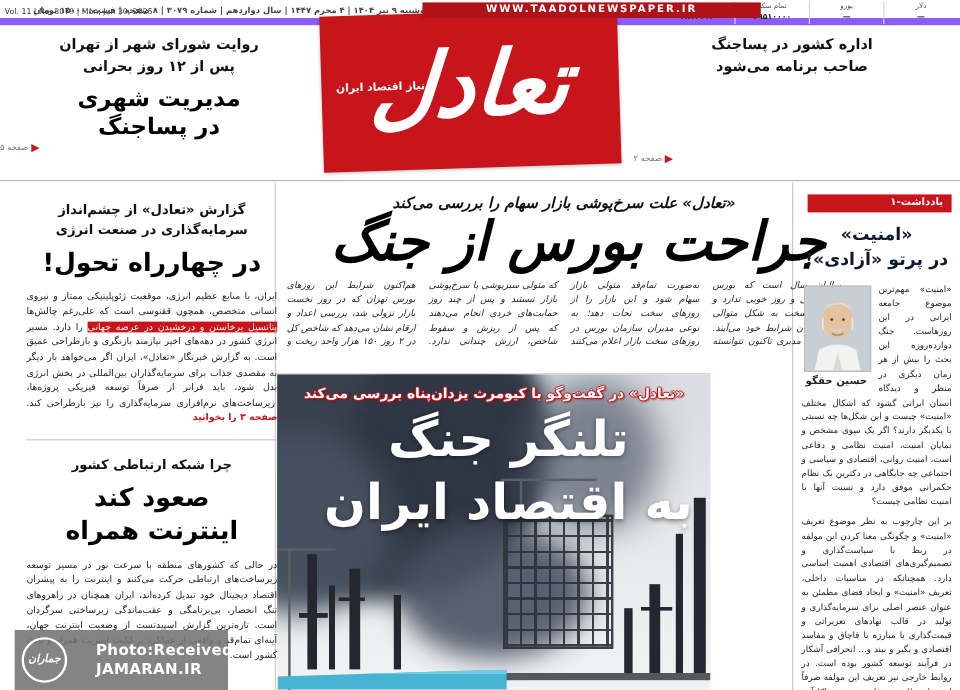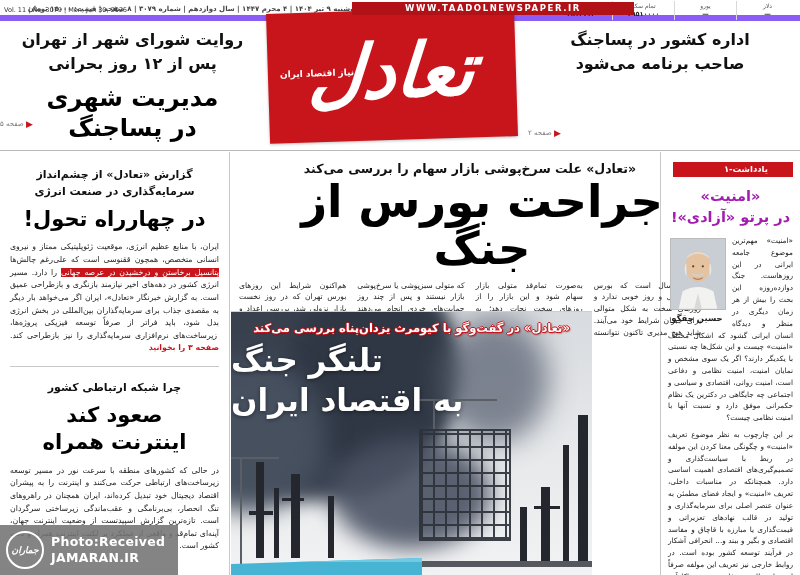--- a/index.html
+++ b/index.html
@@ -27,34 +27,34 @@
     transform:rotate(-1.8deg); z-index:4; display:flex; align-items:center; justify-content:center;
     box-shadow:0 1px 3px rgba(0,0,0,.25); }
   #logo-text { color:#fff; font-size:74px; font-weight:bold; font-style:italic;
     transform:skewX(-6deg) translateY(-4px); line-height:1; }
   #tagline { position:absolute; left:12px; top:56px; color:#fff; font-size:9px; font-weight:bold; }
 
   
   .flank { position:absolute; top:28px; text-align:center; }
   #header-right { left:525px; width:270px; }
   #header-left  { left:0px;   width:265px; }
-  .flank .kicker { font-size:16px; font-weight:bold; line-height:1.5; color:#111; }
-  .flank .headline { font-size:24px; font-weight:bold; line-height:1.25; color:#000; margin-top:7px; }
+  .flank .kicker { font-size:12px; font-weight:bold; line-height:1.5; color:#111; }
+  .flank .headline { font-size:19px; font-weight:bold; line-height:1.25; color:#000; margin-top:7px; }
   .pageref { position:absolute; font-size:7px; color:#777; white-space:nowrap; }
   .pageref .tri { color:#c8151c; font-size:9px; vertical-align:-1px; }
   #pageref-right { left:528px; top:128px; }
   #pageref-left  { left:0px;  top:119px; }
 
   
   #hline-main { position:absolute; left:0; top:150px; width:800px; height:1px; background:#b9b9b9; }
   #vline-left  { position:absolute; left:229px; top:152px; width:1px; height:423px; background:#c9c9c9; }
   #vline-right { position:absolute; left:660px; top:152px; width:1px; height:423px; background:#c9c9c9; }
 
   
-  #lead { position:absolute; left:231px; top:152px; width:478px; height:159px; text-align:center; }
+  #lead { position:absolute; left:231px; top:152px; width:478px; height:159px; text-align:center;font-style:italic; }
   #lead-kicker { font-size:12.5px; font-weight:bold; margin-top:9px; color:#111; }
   #lead-headline { font-size:45px; font-weight:bold; color:#000; line-height:1.05; margin-top:2px;
     letter-spacing:-1px;margin-left:24px; }
   #lead-body { margin:7px 8px 0 8px; height:66px; overflow:hidden; text-align:justify;
     font-size:7.6px; line-height:1.55; color:#222; column-count:4; column-gap:11px; }
   .red-link { color:#c8151c; font-weight:bold;margin-top:47px; }
   .hl { background:#c8151c; color:#fff; }
 
   
   #photo { position:absolute; left:231px; top:311px; width:361px; height:264px; overflow:hidden;
@@ -71,48 +71,48 @@
     background-image:repeating-linear-gradient(90deg,#2e323a 0 2px,transparent 2px 12px),
                      repeating-linear-gradient(0deg,#2e323a 0 2px,transparent 2px 13px); }
   #blue-roof { position:absolute; left:0; bottom:0; width:53%; height:17px; background:#47b4d4;
     clip-path:polygon(0 35%,100% 0,100% 100%,0 100%); }
   #blue-roof::after { content:""; position:absolute; left:0; top:0; width:100%; height:4px;
     background:#6fcbe4; clip-path:polygon(0 60%,100% 0,100% 100%,0 100%); }
   .pole { position:absolute; background:#5a5f66; }
   #photo-kicker { position:absolute; left:0; top:9px; width:100%; text-align:center; color:#fff;
     font-size:11.5px; font-weight:bold; z-index:6;
     text-shadow:1px 0 0 #c8151c,-1px 0 0 #c8151c,0 1px 0 #c8151c,0 -1px 0 #c8151c,1px 1px 2px #900; }
-  #photo-headline { position:absolute; left:0; top:28px; width:100%; text-align:left; color:#fff;
-    font-size:31px; font-weight:bold; line-height:1.3; z-index:6; text-shadow:0 1px 4px rgba(0,0,0,.45); }
-
-  
-  #col-left { position:absolute; left:0; top:152px; width:229px; height:423px; overflow:hidden;
+  #photo-headline { position:absolute; left:12px; top:28px; width:100%; text-align:center; color:#fff;
+    font-size:41px; font-weight:bold; line-height:1.3; z-index:6; text-shadow:0 1px 4px rgba(0,0,0,.45); }
+
+  
+  #col-left { position:absolute; left:12px; top:152px; width:229px; height:423px; overflow:hidden;
     padding:0 10px; }
   .story { text-align:center; }
   .story .kicker { font-size:11px; font-weight:bold; line-height:1.55; color:#111; }
   .story .headline { font-size:21px; font-weight:bold; line-height:1.3; color:#000; margin-top:6px; }
   .story .body { text-align:justify; font-size:7.8px; line-height:1.62; color:#222; margin-top:8px; }
   #energy { margin-top:14px; }
   #divider-left { border-top:1px solid #c9c9c9; margin:11px 0 12px 0; }
   #watermark { position:absolute; left:0; bottom:0; width:178px; height:50px;
-    background:rgba(115,115,115,.88); display:flex; align-items:center; gap:7px; direction:ltr;
+    background:rgba(115,115,115,.88); display:flex; align-items:center; gap:24px; direction:ltr;
     padding:4px 6px; z-index:7; }
   #wm-logo { width:38px; height:38px; border:2px solid #fff; border-radius:50%; flex:0 0 auto;
     display:flex; align-items:center; justify-content:center; color:#fff; font-size:9px;
     font-style:italic; font-weight:bold; }
   #wm-text { color:#fff; font-weight:bold; font-size:12.5px; line-height:1.3; letter-spacing:.3px;
     text-align:left; }
 
   
   #sidebar { position:absolute; left:661px; top:152px; width:139px; height:423px; overflow:hidden;
     padding:0 7px; }
   #note-tab { width:120px; height:15px; background:#c8151c; color:#fff; font-size:8.5px;
-    font-weight:bold; line-height:15px; padding-right:25px; margin-top:10px; }
+    font-weight:bold; line-height:15px; padding-right:7px; margin-top:10px; }
   #note-headline { text-align:center; font-size:14.5px; font-weight:bold; line-height:1.45;
-    margin:9px 0 7px 0; color:#a21caf; }
+    margin:9px 0 7px 0; color:#0f172a; }
   .note-body { font-size:7.3px; line-height:1.62; text-align:justify; color:#222; margin-bottom:5px; }
   #author { float:left; width:58px; margin:3px 6px 2px 0; text-align:center; }
   #author svg { display:block; width:56px; height:72px; border:1px solid #bbb; background:#cdd1d6; }
   #author-name { font-size:8.5px; font-weight:bold; margin-top:2px; }
 </style>
 </head>
 <body>
 
 <div id="topbar">
   <div id="english-date">Vol. 11 | No. 3079 | Mon, Jun 30, 2025</div>

